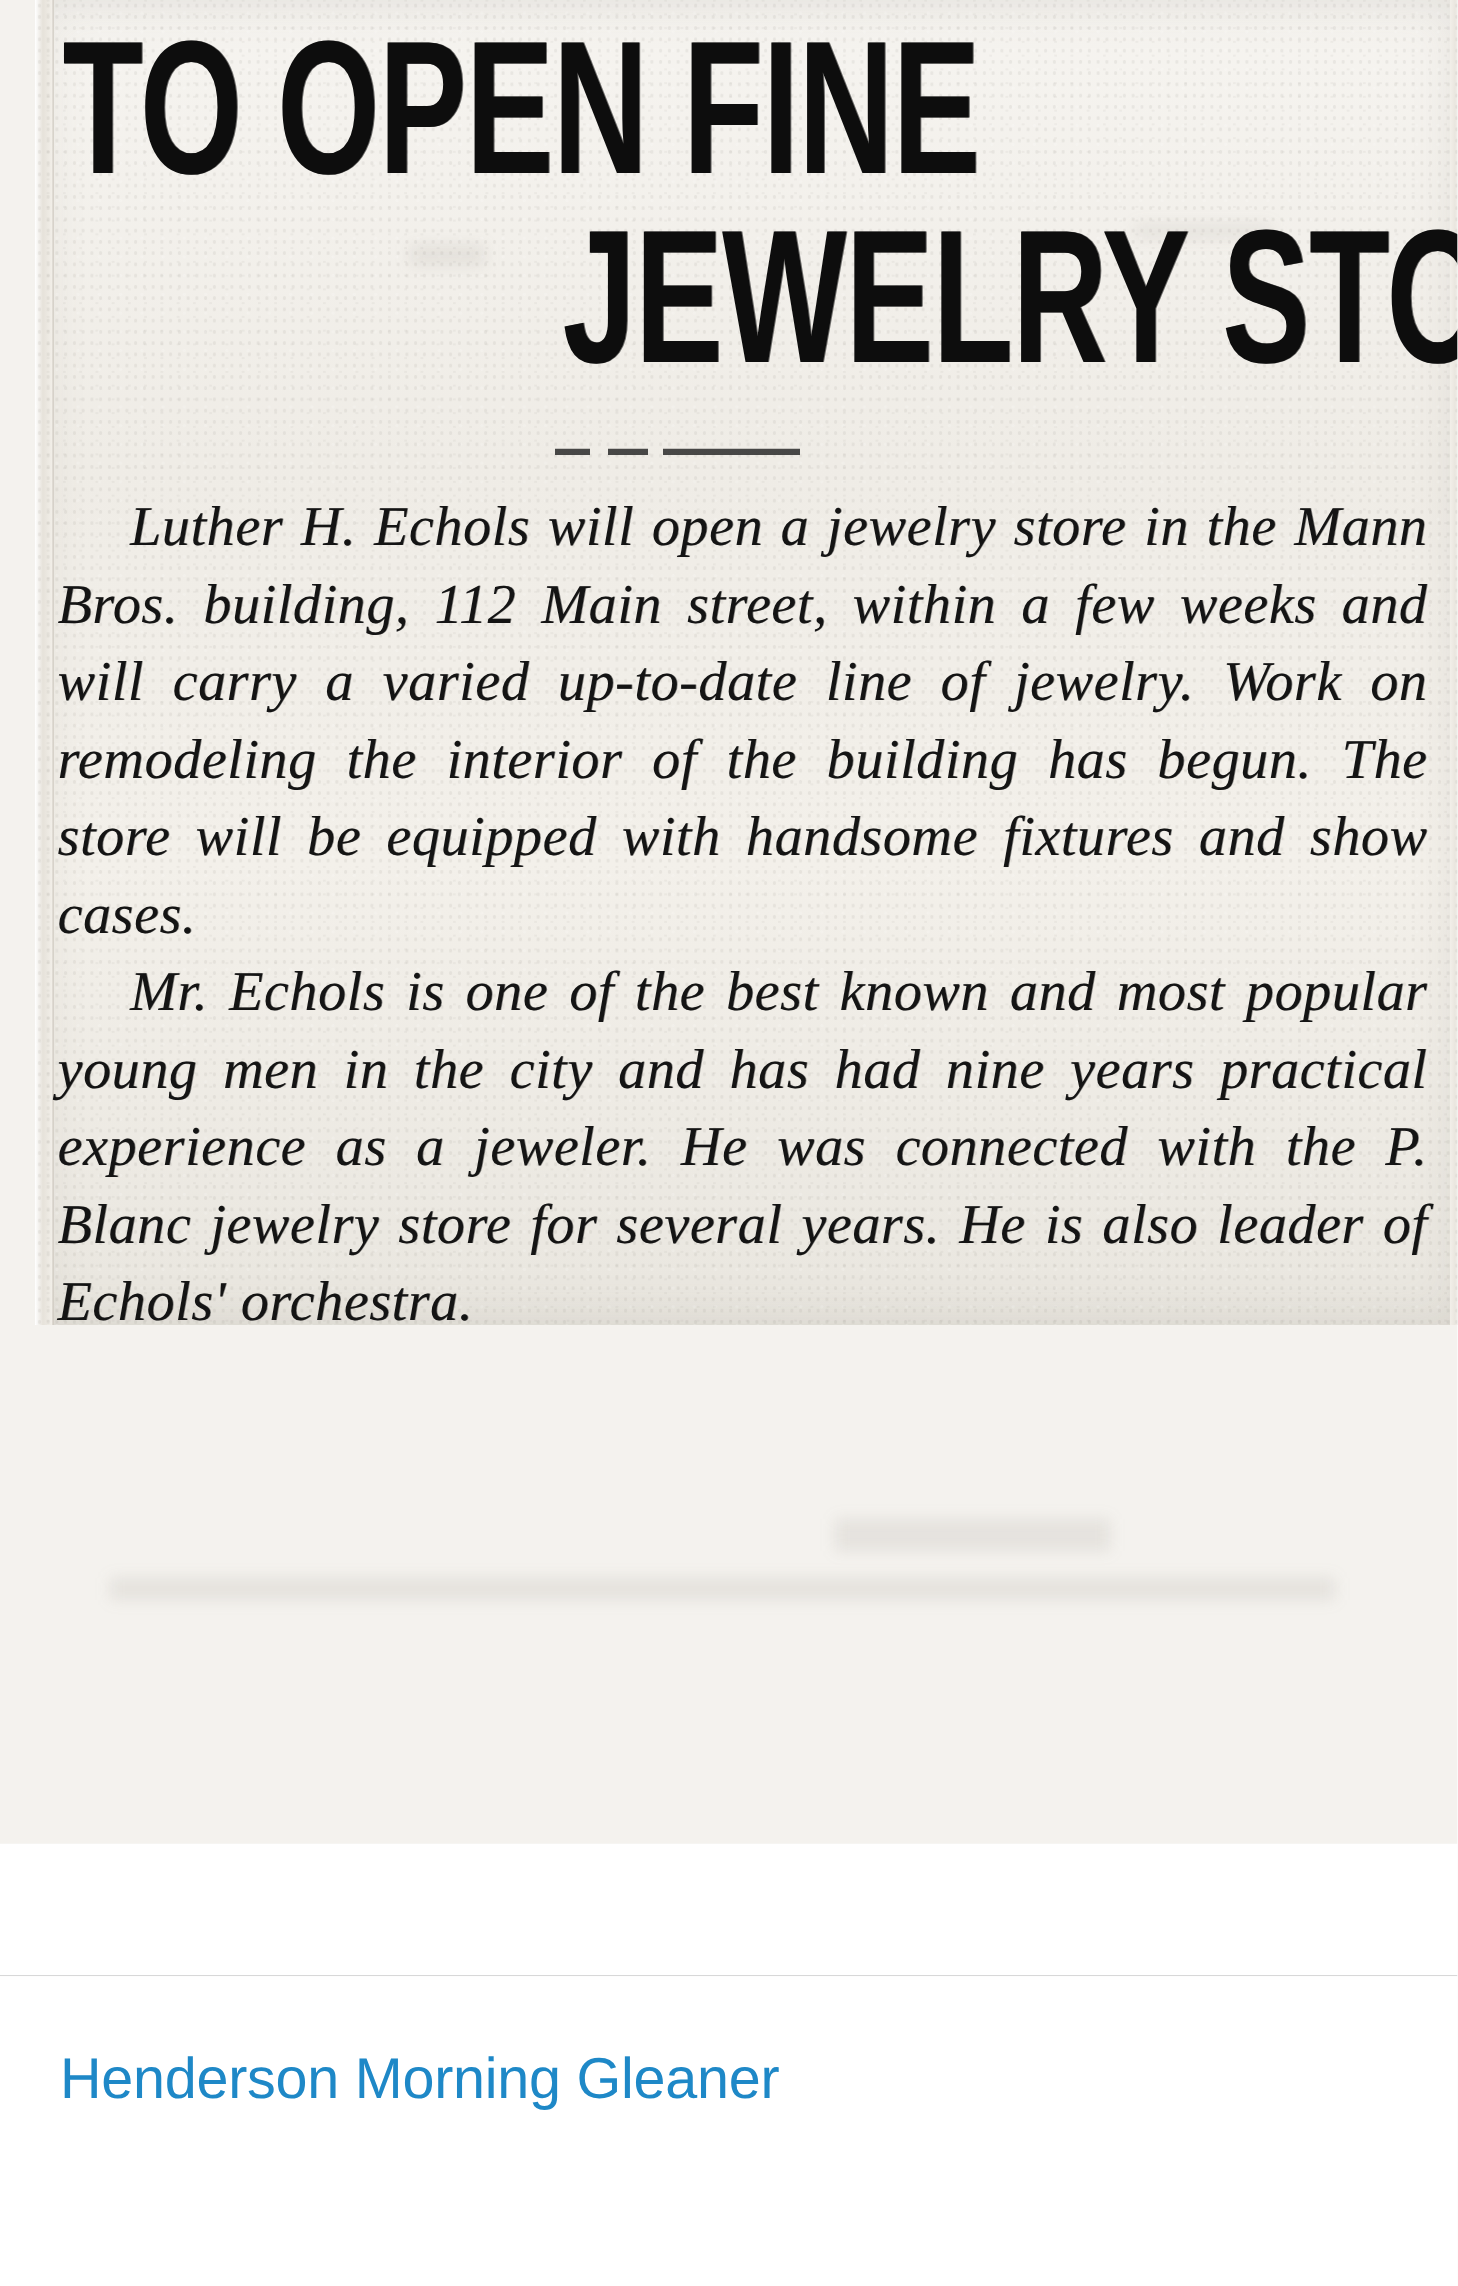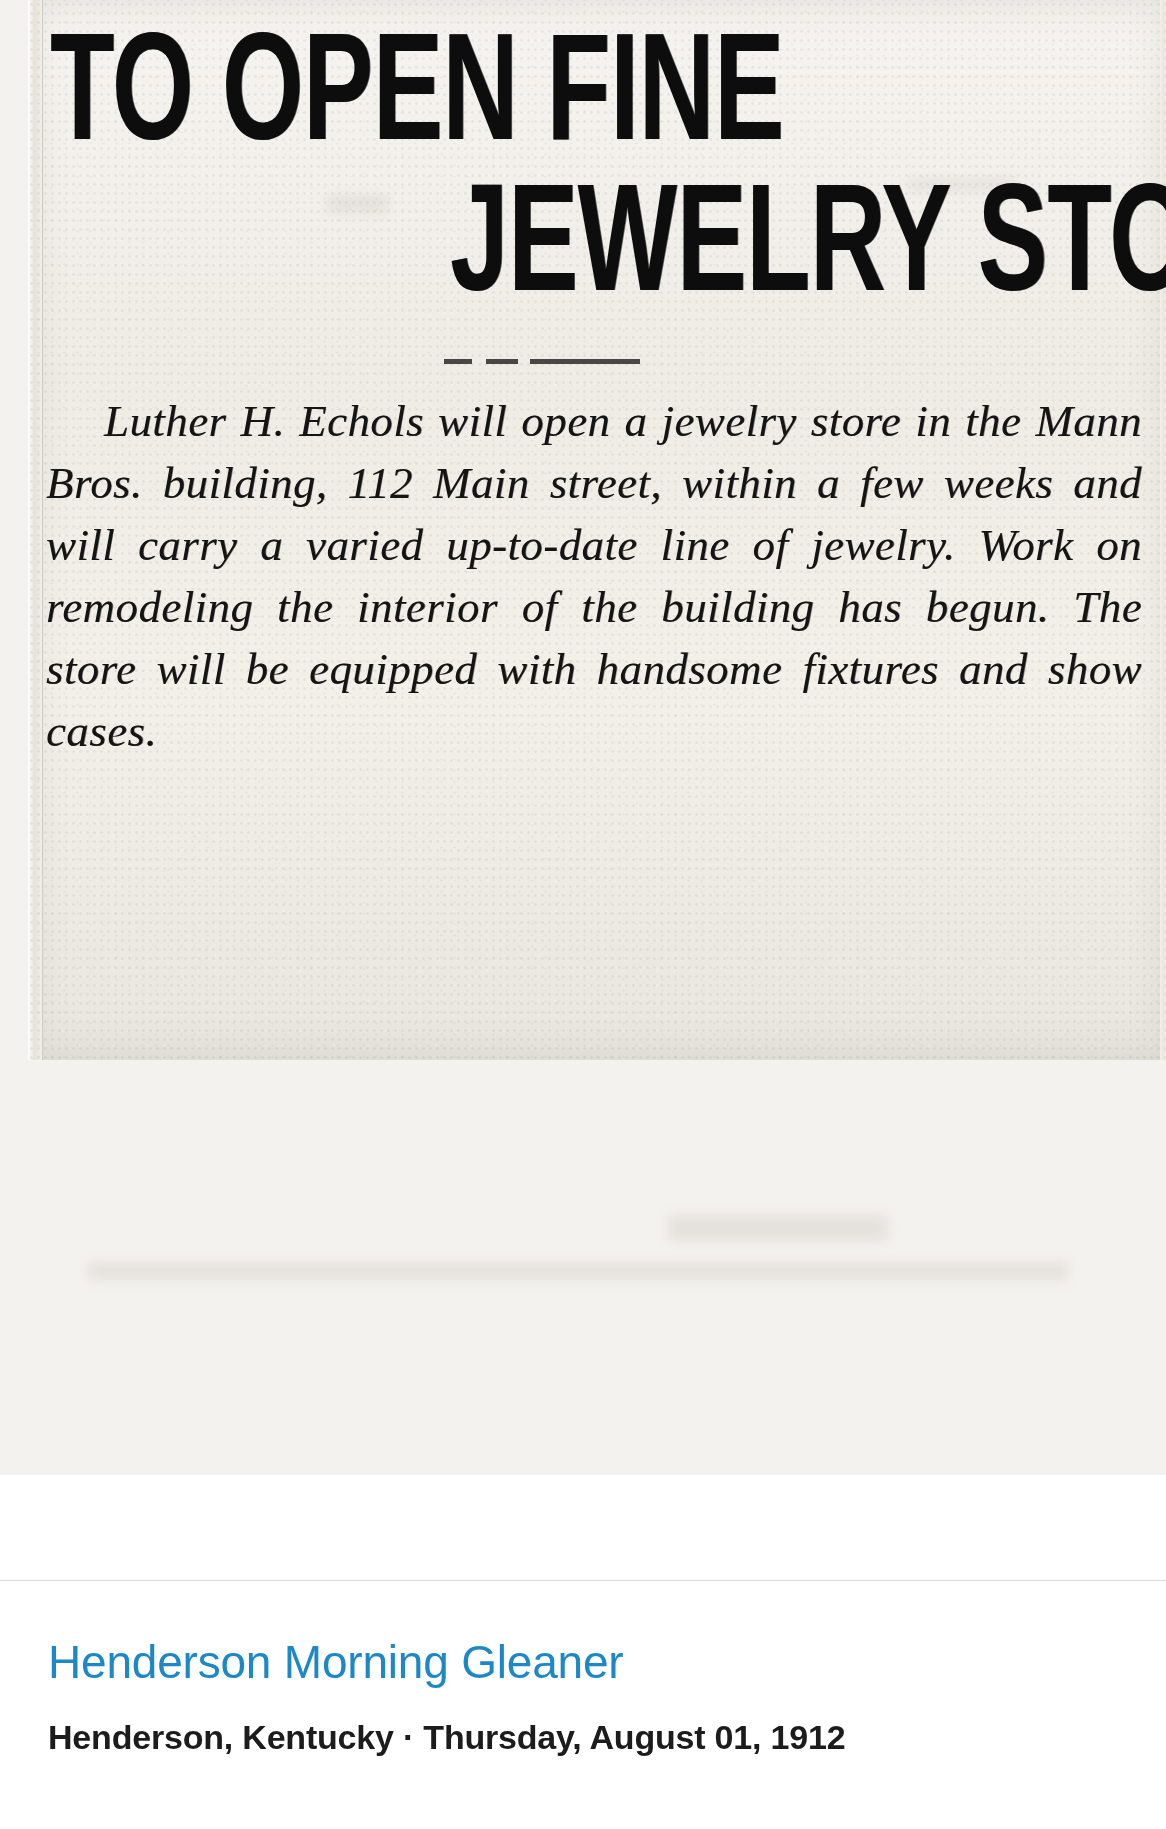--- a/index.html
+++ b/index.html
@@ -196,26 +196,26 @@
       <div class="smudge s4"></div>
 
       <div class="news">
         <div class="headline headline-1">TO OPEN FINE</div>
         <div class="headline headline-2">JEWELRY STORE</div>
 
         <div class="rule"></div>
 
         <div class="body-text">
           <p>Luther H. Echols will open a jewelry store in the Mann Bros. building, 112 Main street, within a few weeks and will carry a varied up-to-date line of jewelry. Work on remodeling the interior of the building has begun. The store will be equipped with handsome fixtures and show cases.</p>
+          <p>Mr. Echols is one of the best known and most popular young men in the city and has had nine years practical experience as a jeweler. He was connected with the P. Blanc jewelry store for several years. He is also leader of Echols' orchestra.</p>
         </div>
       </div>
     </div>
   </div>
 
   <div class="gap"></div>
   <div class="divider"></div>
 
   <div class="meta">
     <div class="paper-name">Henderson Morning Gleaner</div>
-    <div class="paper-loc">Henderson, Kentucky · Thursday, August 01, 1912</div>
   </div>
 
 </div>
 
 </body></html>

